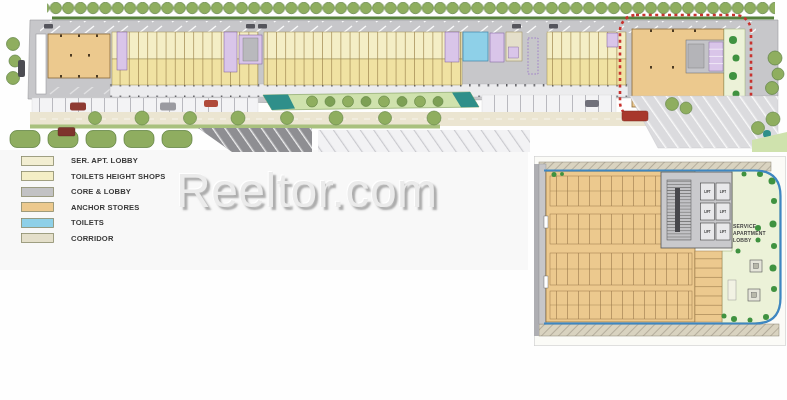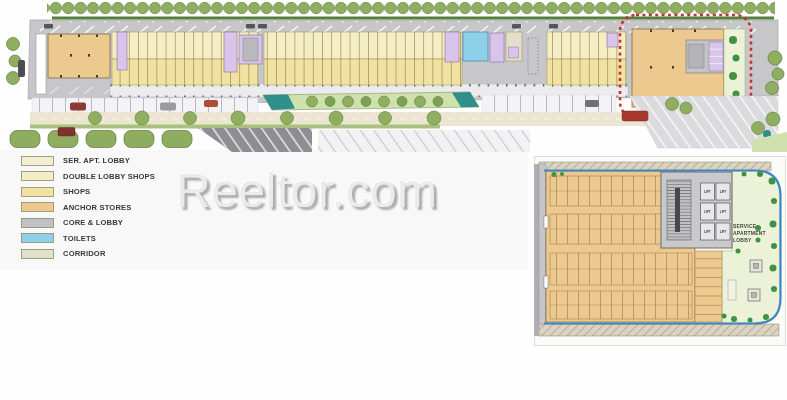--- a/index.html
+++ b/index.html
@@ -10,21 +10,21 @@
   .f-road{fill:var(--road_gray)} .f-tree{fill:var(--tree_green)}
   .f-hedge{fill:var(--hedge_green)} .f-grass{fill:var(--grass_green)}
   .f-water{fill:var(--water_teal)} .f-anchor{fill:var(--anchor_stores)}
   .f-shops{fill:var(--shops)} .f-dhs{fill:var(--double_height_shops)}
   .f-corridor{fill:var(--corridor)} .f-toilets{fill:var(--toilets)}
   .f-purple{fill:var(--purple_core)} .f-lobby{fill:var(--lobby_green)}
   .f-walk{fill:var(--walkway)} .f-wall{fill:var(--wall_tan)}
   .f-plant{fill:var(--plant_green)}
   .s-high{stroke:var(--highlight_red)}
   .legend{position:absolute;left:21px;top:153px}
-  .legend-item{display:flex;align-items:center;height:15.5px;gap:9px}
+  .legend-item{display:flex;align-items:center;height:15.5px;gap:17px}
   .legend-swatch{width:33px;height:10px;flex:0 0 auto}
   .legend-label{font-size:7.6px;font-weight:700;color:#3a3a3a;letter-spacing:.15px;white-space:nowrap}
   .watermark{position:absolute;left:176px;top:163px;font-size:48px;letter-spacing:.5px;color:#ebebeb;
              text-shadow:3px 3px 2px rgba(130,130,130,.65),-1px -1px 0 rgba(255,255,255,.9);white-space:nowrap}
   .site-plan{position:absolute;left:0;top:0}
   .inset{position:absolute;left:534px;top:156px}
   .lift-label{font-size:3px;fill:#333;text-anchor:middle;font-weight:700}
   .lobby-label{font-size:5px;fill:#444;font-weight:700;letter-spacing:.2px}
 </style>
 </head>
@@ -231,39 +231,33 @@
     <div class="legend-item">
       <svg class="legend-swatch" width="33" height="10">
           <rect x="0.5" y="0.5" width="32" height="9" stroke="#8a8a6a" stroke-width="0.8" fill="#f2eed2"></rect>
         </svg>
       <span class="legend-label">SER. APT. LOBBY</span>
     </div>
     <div class="legend-item">
       <svg class="legend-swatch" width="33" height="10">
           <rect x="0.5" y="0.5" width="32" height="9" stroke="#8a8a6a" stroke-width="0.8" fill="#f4eec6"></rect>
         </svg>
-      <span class="legend-label">DOUBLE LOBBY SHOPS</span>
-    </div>
-    <div class="legend-item">
-      <svg class="legend-swatch" width="33" height="10">
-          <rect x="0.5" y="0.5" width="32" height="9" stroke="#8a8a6a" stroke-width="0.8" fill="#f0e2a2"></rect>
-        </svg>
-      <span class="legend-label">SHOPS</span>
+      <span class="legend-label">TOILETS HEIGHT SHOPS</span>
+    </div>
+    <div class="legend-item">
+      <svg class="legend-swatch" width="33" height="10">
+          <rect x="0.5" y="0.5" width="32" height="9" stroke="#8a8a6a" stroke-width="0.8" fill="#c2c2c4"></rect>
+        </svg>
+      <span class="legend-label">CORE &amp; LOBBY</span>
     </div>
     <div class="legend-item">
       <svg class="legend-swatch" width="33" height="10">
           <rect x="0.5" y="0.5" width="32" height="9" stroke="#8a8a6a" stroke-width="0.8" fill="#ecc98e"></rect>
         </svg>
       <span class="legend-label">ANCHOR STORES</span>
-    </div>
-    <div class="legend-item">
-      <svg class="legend-swatch" width="33" height="10">
-          <rect x="0.5" y="0.5" width="32" height="9" stroke="#8a8a6a" stroke-width="0.8" fill="#c2c2c4"></rect>
-        </svg>
-      <span class="legend-label">CORE &amp; LOBBY</span>
     </div>
     <div class="legend-item">
       <svg class="legend-swatch" width="33" height="10">
           <rect x="0.5" y="0.5" width="32" height="9" stroke="#8a8a6a" stroke-width="0.8" fill="#8ed0e8"></rect>
         </svg>
       <span class="legend-label">TOILETS</span>
     </div>
     <div class="legend-item">
       <svg class="legend-swatch" width="33" height="10">
           <rect x="0.5" y="0.5" width="32" height="9" stroke="#8a8a6a" stroke-width="0.8" fill="#e4dfca"></rect>

